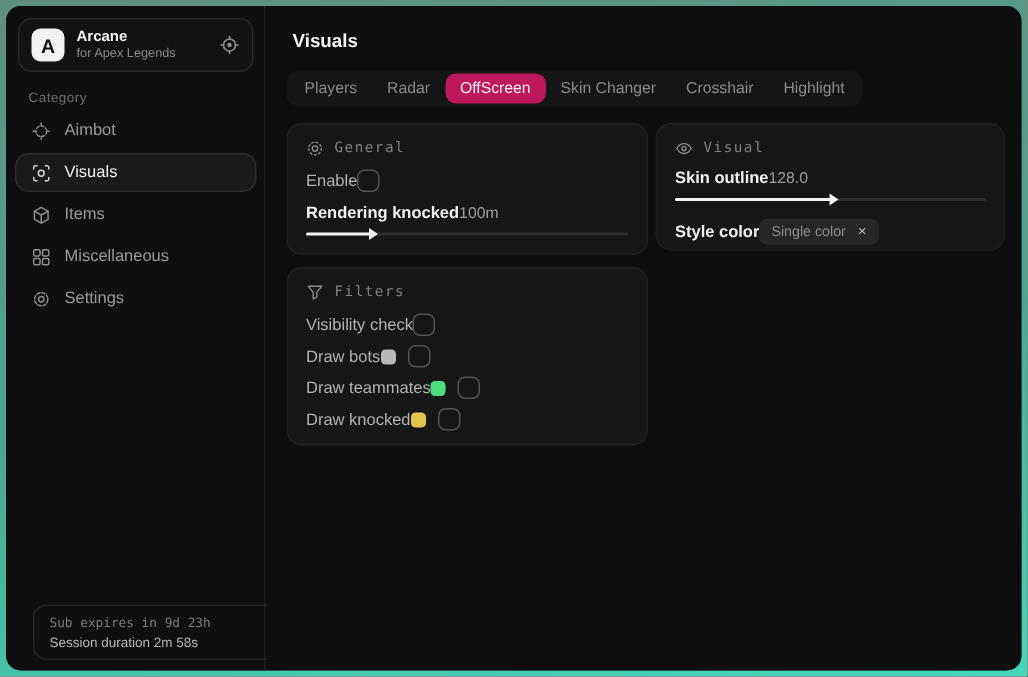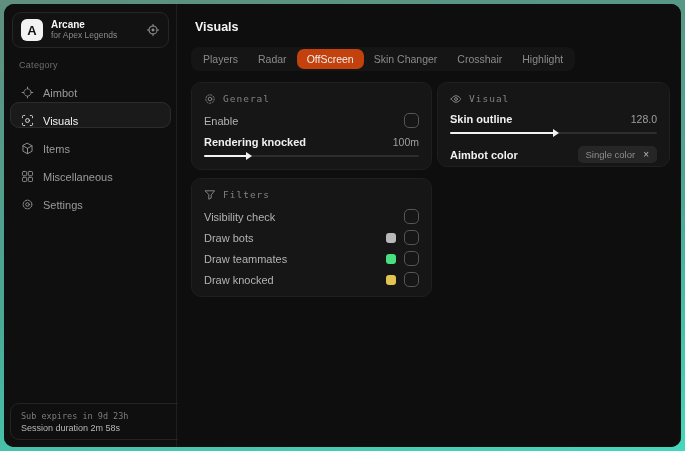--- a/index.html
+++ b/index.html
@@ -17,49 +17,49 @@
   .logo-card { position:absolute; left:8px; top:8px; width:157px; height:36px;
                border:1px solid #262626; border-radius:9px; display:flex; align-items:center;
                padding:0 8px; gap:8px; background:#121212; }
   .logo-sq { width:22px; height:22px; background:#f2f2f2; border-radius:6px; color:#111;
              font-weight:bold; font-size:13px; display:flex; align-items:center; justify-content:center; }
   .logo-text { flex:1; line-height:1.15; }
   .logo-title { color:#f5f5f5; font-size:10px; font-weight:bold; }
   .logo-sub { color:#8a8a8a; font-size:8.5px; }
   .cat-label { position:absolute; left:15px; top:56px; color:#6d6d6d; font-size:9px; letter-spacing:.3px; }
   .menu { position:absolute; left:6px; top:70px; width:161px; display:flex; flex-direction:column; gap:2px; }
-  .menu-item { height:26px; display:flex; align-items:flex-end; gap:9px; padding:0 10px;
+  .menu-item { height:26px; display:flex; align-items:center; gap:9px; padding:0 10px;
                border-radius:9px; border:1px solid transparent; color:#9b9b9b; font-size:11px; cursor:pointer; }
   .menu-item.selected { background:#1a1a1a; border-color:#2c2c2c; color:#f2f2f2; }
   .icon { display:inline-flex; align-items:center; justify-content:center; }
   .icon svg { stroke:#8f8f8f; fill:none; stroke-width:1.2; stroke-linecap:round; stroke-linejoin:round; }
   .menu-item.selected .icon svg { stroke:#d8d8d8; }
-  .status-card { position:absolute; left:6px; bottom:7px; width:189px; height:37px;
+  .status-card { position:absolute; left:18px; bottom:7px; width:189px; height:37px;
                  border:1px solid #242424; border-radius:9px; padding:5px 10px;
                  display:flex; flex-direction:column; justify-content:center; gap:2px; }
   .status-mono { font-family:"DejaVu Sans Mono", monospace; color:#7d7d7d; font-size:8.5px; }
   .status-sans { color:#b8b8b8; font-size:9px; }
 
   
   .main { position:absolute; left:174px; top:0; right:0; bottom:0; background:#0e0e0e; }
   .page-title { position:absolute; left:17px; top:16px; color:#f5f5f5; font-size:12.5px; font-weight:bold; }
   .tabs { position:absolute; left:13px; top:43px; height:24px; background:#151515;
           border-radius:8px; display:inline-flex; align-items:center; padding:2px; }
   .tab { background:none; border:none; color:#8b8b8b; font-size:10.5px; padding:0 10px; height:20px;
          border-radius:7px; cursor:pointer; font-family:inherit; white-space:nowrap; }
-  .tab.selected { background:#c2410c; color:#f0f0f0; }
+  .tab.selected { background:#be185d; color:#f0f0f0; }
 
   .card { position:absolute; background:#161616; border:1px solid #1f1f1f; border-radius:10px; padding:10px 12px; }
   .card-general { left:13px; top:78px; width:241px; height:88px; }
   .card-visual  { left:259px; top:78px; width:233px; height:85px; }
   .card-filters { left:13px; top:174px; width:241px; height:119px; }
 
   .card-head { display:flex; align-items:flex-start; gap:7px; margin-bottom:8px; }
   .card-title { font-family:"DejaVu Sans Mono", monospace; color:#828282; font-size:9.5px; letter-spacing:1px; }
-  .row { display:flex; align-items:center; justify-content:space-between; margin-bottom:8px; }
+  .row { display:flex; align-items:center; margin-bottom:8px; }
   .lbl { color:#b3b3b3; font-size:11px; }
   .lbl.strong { color:#f0f0f0; font-weight:bold; }
   .val { color:#9e9e9e; font-size:10.5px; }
   .checkbox { width:15px; height:15px; border:1.5px solid #555; border-radius:5px; cursor:pointer; flex:none; }
 
   .slider { position:relative; height:8px; margin-top:2px; cursor:pointer; }
   .slider-track { position:absolute; left:0; right:0; top:3px; height:2px; background:#2d2d2d; border-radius:2px; }
   .slider-fill { position:absolute; left:0; top:3px; height:2px; background:#f2f2f2; border-radius:2px; }
   .slider-fill .arrow { position:absolute; right:-5px; top:-3px; width:0; height:0;
                         border-left:6px solid #f2f2f2; border-top:4px solid transparent; border-bottom:4px solid transparent; }
@@ -214,21 +214,21 @@
           <span class="lbl strong">Skin outline</span>
           <span class="val">128.0</span>
         </div>
         <div class="slider" style="margin-bottom:9px;">
           <div class="slider-track"></div>
           <div class="slider-fill" style="width: 50%;">
               <span class="arrow"></span>
             </div>
         </div>
         <div class="row" style="margin-bottom:0;">
-          <span class="lbl strong">Aimbot color</span>
+          <span class="lbl strong">Style color</span>
           <span class="select-pill">
             <span class="sel-val">Single color</span>
             <span class="x">×</span>
           </span>
         </div>
       </section>
 
       <section class="card card-filters">
         <div class="card-head">
           <span class="icon">

